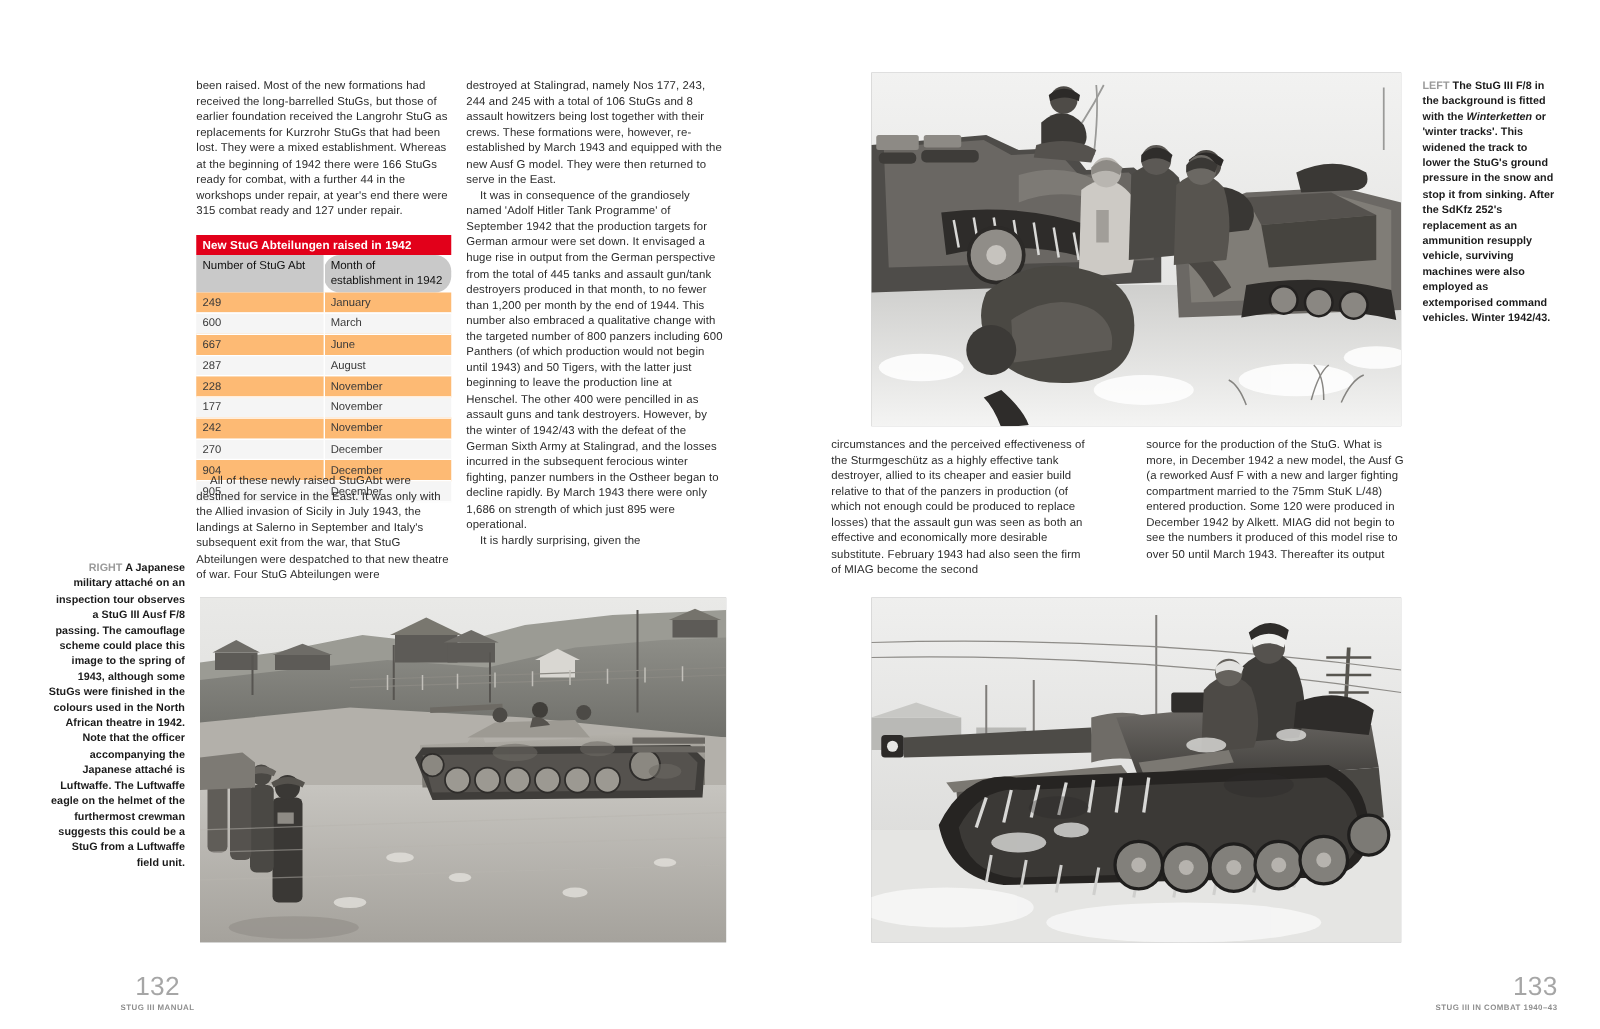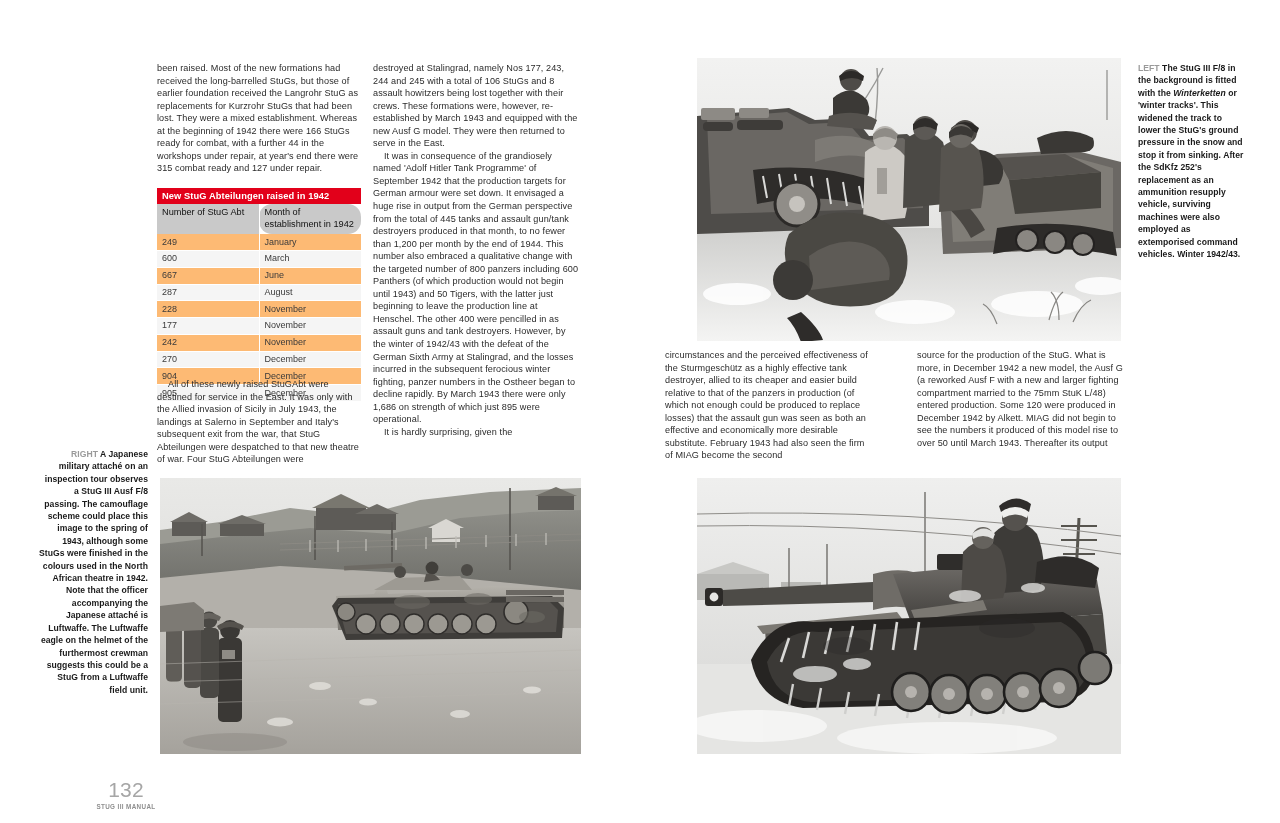--- a/index.html
+++ b/index.html
@@ -556,14 +556,18 @@
       </g>
 
       <g fill="#f6f6f5" opacity="0.9">
         <ellipse cx="60" cy="248" rx="70" ry="16"></ellipse>
           <ellipse cx="250" cy="260" rx="110" ry="16"></ellipse>
       </g>
     </svg>
   </div>
 
 
+  <div class="folio right" style="left:1064px;top:779px;width:182px;">
+    <div class="num">133</div>
+    <div class="run">STUG III IN COMBAT 1940–43</div>
+  </div>
 
 </div>
 
 </body></html>

